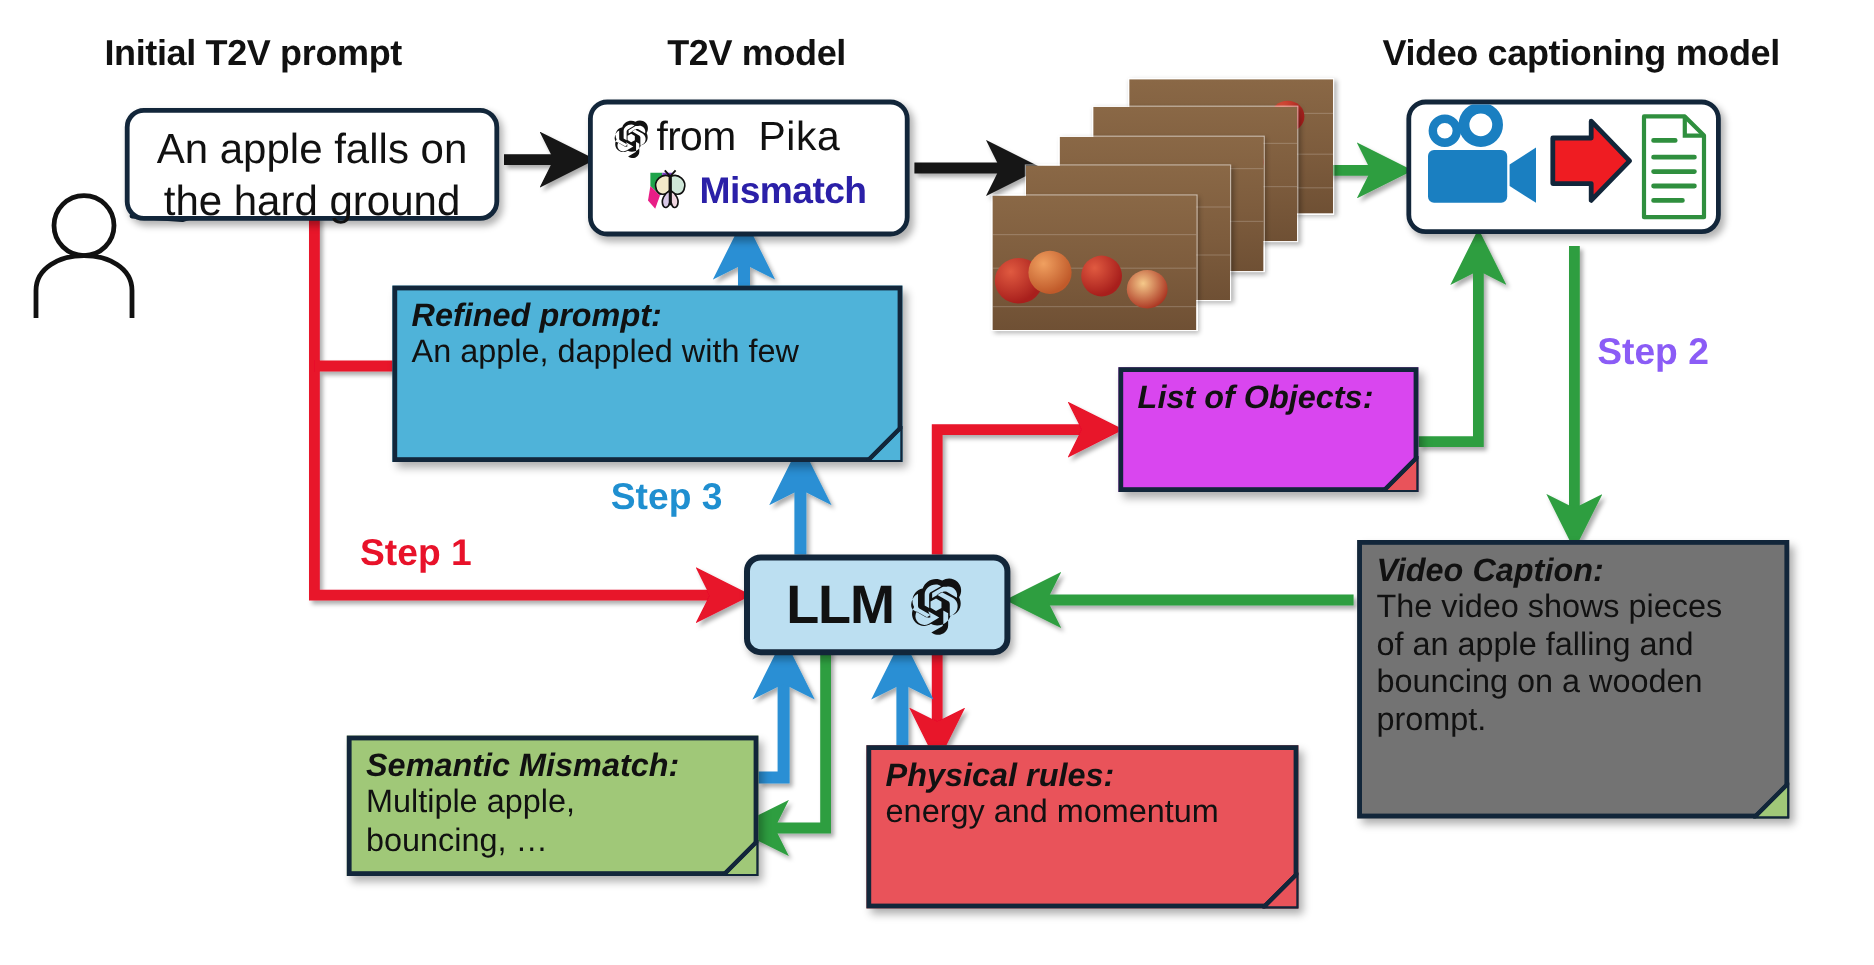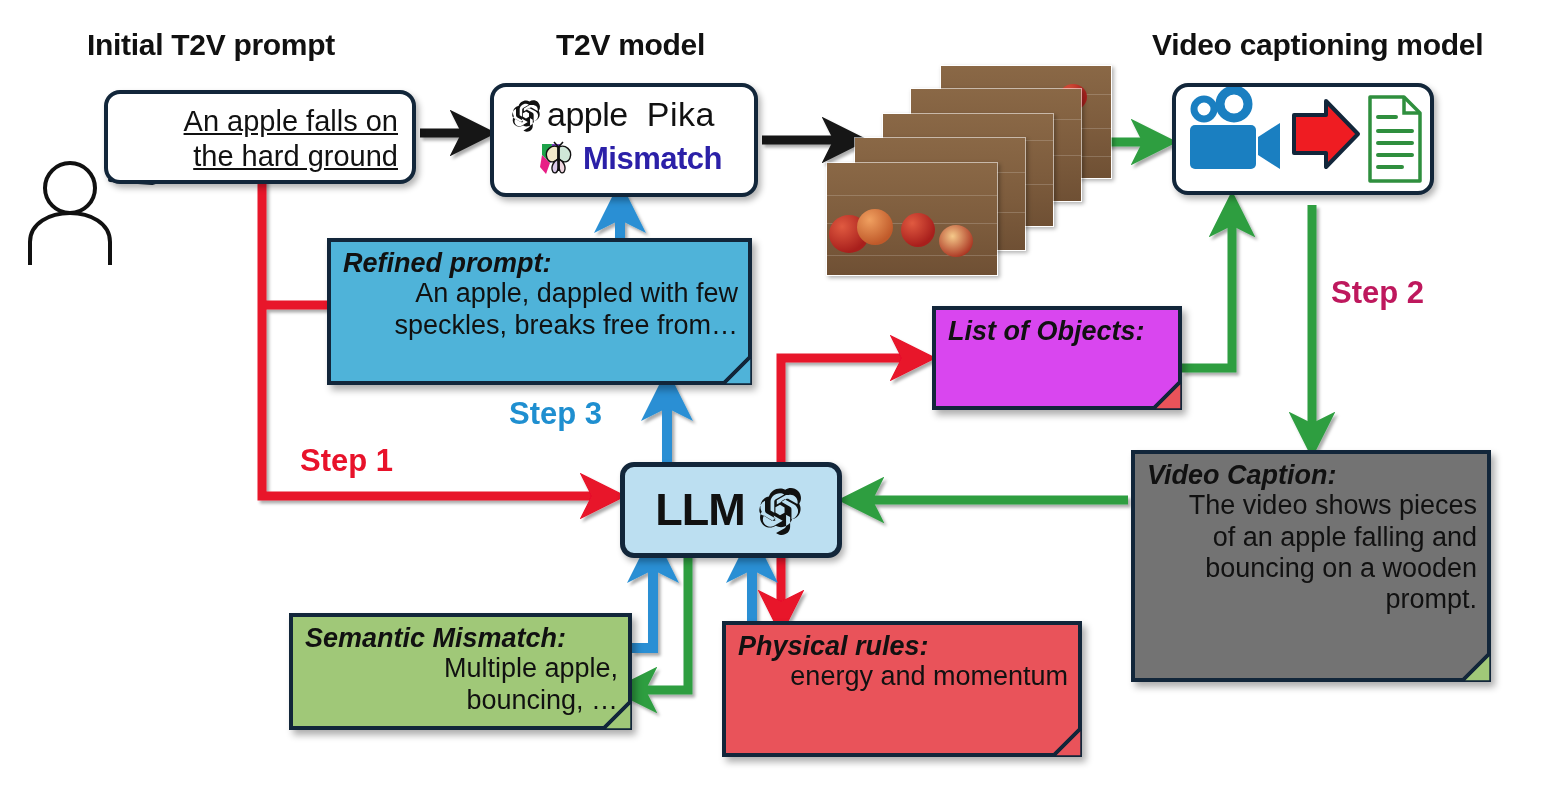--- a/index.html
+++ b/index.html
@@ -7,21 +7,21 @@
   #stage{position:relative;width:1562px;height:804px;background:#fff;overflow:hidden;}
 
   .hdr{position:absolute;font-weight:bold;color:#111;font-size:30px;white-space:nowrap;letter-spacing:-0.3px;}
 
   .rbox{position:absolute;background:#fff;border:4px solid #12263a;border-radius:16px;
         box-shadow:3px 4px 6px rgba(0,0,0,.30);box-sizing:border-box;}
 
   .note{position:absolute;border:4px solid #12263a;box-sizing:border-box;
         box-shadow:4px 5px 7px rgba(0,0,0,.32);padding:6px 10px 0 12px;}
   .note .ttl{font-weight:bold;font-style:italic;font-size:27px;color:#111;line-height:1.12;white-space:nowrap;}
-  .note .bdy{font-size:27px;color:#111;line-height:1.16;text-align:right;}
+  .note .bdy{font-size:27px;color:#111;line-height:1.16;}
   .fold{position:absolute;right:-4px;bottom:-4px;width:30px;height:30px;}
 
   .steplbl{position:absolute;font-weight:bold;font-size:31px;white-space:nowrap;}
 
   .llm{position:absolute;background:#bcdff1;border:5px solid #12263a;border-radius:14px;
        box-shadow:3px 4px 6px rgba(0,0,0,.30);display:flex;align-items:center;
        justify-content:center;gap:8px;box-sizing:border-box;}
   .llm .txt{font-weight:bold;font-size:45px;color:#111;letter-spacing:-1px;}
 
   .vframe{position:absolute;border:1px solid rgba(255,255,255,.55);
@@ -101,42 +101,42 @@
     <path d="M108,160 L218,160 L240,183 L118,183 Z" fill="#ffffff" stroke="none"></path>
     <path d="M110,180 L232,157 L152,183 Z" fill="#ffffff" stroke="#12263a" stroke-width="4" stroke-linejoin="round"></path>
   </svg>
 
   <svg style="position:absolute;left:18px;top:155px;width:130px;height:110px;">
     <circle cx="52" cy="33" r="25" fill="none" stroke="#111" stroke-width="4"></circle>
     <path d="M12,110 L12,87 C12,68 32,58 52,58 C72,58 92,68 92,87 L92,110" fill="none" stroke="#111" stroke-width="4" stroke-linecap="round"></path>
   </svg>
 
   <div class="rbox" style="left:104px;top:90px;width:312px;height:94px;">
-    <div style="padding:10px 14px 0 14px;text-align:right;font-size:29px;line-height:1.22;color:#111;text-decoration:underline;">
+    <div style="padding:10px 14px 0 14px;text-align:center;font-size:35px;line-height:1.22;color:#111;">
       <div>An apple falls on</div>
       <div>the hard ground</div>
     </div>
   </div>
 
   <div class="rbox" style="left:490px;top:83px;width:268px;height:114px;">
     <div class="sora-wrap" style="left:14px;top:8px;">
       <svg width="36" height="36" viewBox="0 0 32 32">
         <path d="M16,3.2c-3.1,0-5.7,2-6.6,4.8C6.5,8.5,4.4,11,4.4,14c0,1.1.3,2.2.8,3.1-1.6,2.4-1.3,5.6.7,7.6
                  2,2,5.2,2.3,7.6.7.9.5,2,.8,3.1.8,3.1,0,5.7-2,6.6-4.8,2.9-.5,5-3,5-6,0-1.1-.3-2.2-.8-3.1
                  1.6-2.4,1.3-5.6-.7-7.6-2-2-5.2-2.3-7.6-.7C18.2,3.5,17.1,3.2,16,3.2z
                  M16,6c.9,0,1.8.3,2.5.8l-5,2.9c-.6.3-.9.9-.9,1.6v6.3l-2.2-1.3V11
                  C10.4,8.2,12.9,6,16,6z M21.3,7.1c1.4-.3,2.9.2,3.9,1.2,1.1,1.1,1.5,2.7,1.1,4.2l-5-2.9
                  c-.6-.3-1.3-.3-1.8,0l-5.4,3.1v-2.5l5.1-3C19.8,7,20.6,7.1,21.3,7.1z
                  M7.1,10.5v5.8c0,.7.3,1.3.9,1.6l5.4,3.1-2.2,1.3-5.1-3C4.1,18.7,3.5,17,3.8,15.4
                  C4.1,13.1,5.4,11.3,7.1,10.5z M24.4,12.7c2,1.2,2.8,3.6,2,5.7-.6,1.6-2,2.7-3.6,3.1v-5.8
                  c0-.7-.3-1.3-.9-1.6l-5.4-3.1,2.2-1.3L24.4,12.7z M16,12.9l2.7,1.6v3.1L16,19.1l-2.7-1.6v-3.1L16,12.9z
                  M19.8,18.9l2.2,1.3v5.9c0,2.8-2.5,5-5.6,4.7-1-.1-1.9-.5-2.7-1.1l5-2.9c.6-.3.9-.9.9-1.6V18.9z
                  M12.2,19.2l5.4,3.1-5.1,3c-2.1,1.2-4.7.6-6-1.4-.9-1.4-.9-3.2,0-4.6l5,2.9c.6.3,1.3.3,1.8,0l-1.1-3z" fill="#111"></path>
       </svg>
-      <span class="logotxt">apple</span>
+      <span class="logotxt">from</span>
       <span class="pika" style="margin-left:16px;">Pika</span>
     </div>
     <div class="sora-wrap" style="left:44px;top:54px;">
       <svg width="42" height="36" viewBox="0 0 42 36">
         <path d="M4,3 L14,3 L12,22 L4,14 Z" fill="#1ea34a"></path>
         <path d="M14,3 L22,3 L20,16 L12,22 Z" fill="#7a3fc4"></path>
         <path d="M4,14 L12,22 L8,33 L2,26 Z" fill="#e81e86"></path>
         <path d="M20,6 C14,3 6,9 9,17 C11,22 17,22 20,18 Z" fill="#f2e9c9" stroke="#111" stroke-width="1.4"></path>
         <path d="M21,6 C27,3 35,9 32,17 C30,22 24,22 21,18 Z" fill="#cfe7d8" stroke="#111" stroke-width="1.4"></path>
         <path d="M20,18 C16,20 12,26 15,31 C18,34 21,29 20.5,24 Z" fill="#d9c9e8" stroke="#111" stroke-width="1.4"></path>
@@ -196,41 +196,40 @@
         <path d="M118,28 L150,28 L150,14 L182,47 L150,80 L150,66 L118,66 Z" fill="#ef1c22" stroke="#12263a" stroke-width="4" stroke-linejoin="round"></path>
       </g>
       <g>
         <path d="M194,10 L228,10 L244,26 L244,94 L194,94 Z" fill="#ffffff" stroke="#2f8f3e" stroke-width="3.5" stroke-linejoin="round"></path>
         <path d="M228,10 L228,26 L244,26" fill="none" stroke="#2f8f3e" stroke-width="3.5"></path>
         <path d="M202,30 L220,30 M202,44 L236,44 M202,56 L236,56 M202,68 L236,68 M202,80 L226,80" stroke="#2f8f3e" stroke-width="4" stroke-linecap="round"></path>
       </g>
     </svg>
   </div>
 
-  <div class="llm" style="left:620px;top:462px;width:222px;height:96px;">
+  <div class="llm" style="left:620px;top:462px;width:222px;height:84px;">
     <span class="txt">LLM</span>
     <svg width="54" height="54" viewBox="0 0 32 32">
       <path d="M16,3.2c-3.1,0-5.7,2-6.6,4.8C6.5,8.5,4.4,11,4.4,14c0,1.1.3,2.2.8,3.1-1.6,2.4-1.3,5.6.7,7.6
                2,2,5.2,2.3,7.6.7.9.5,2,.8,3.1.8,3.1,0,5.7-2,6.6-4.8,2.9-.5,5-3,5-6,0-1.1-.3-2.2-.8-3.1
                1.6-2.4,1.3-5.6-.7-7.6-2-2-5.2-2.3-7.6-.7C18.2,3.5,17.1,3.2,16,3.2z
                M16,6c.9,0,1.8.3,2.5.8l-5,2.9c-.6.3-.9.9-.9,1.6v6.3l-2.2-1.3V11
                C10.4,8.2,12.9,6,16,6z M21.3,7.1c1.4-.3,2.9.2,3.9,1.2,1.1,1.1,1.5,2.7,1.1,4.2l-5-2.9
                c-.6-.3-1.3-.3-1.8,0l-5.4,3.1v-2.5l5.1-3C19.8,7,20.6,7.1,21.3,7.1z
                M7.1,10.5v5.8c0,.7.3,1.3.9,1.6l5.4,3.1-2.2,1.3-5.1-3C4.1,18.7,3.5,17,3.8,15.4
                C4.1,13.1,5.4,11.3,7.1,10.5z M24.4,12.7c2,1.2,2.8,3.6,2,5.7-.6,1.6-2,2.7-3.6,3.1v-5.8
                c0-.7-.3-1.3-.9-1.6l-5.4-3.1,2.2-1.3L24.4,12.7z M16,12.9l2.7,1.6v3.1L16,19.1l-2.7-1.6v-3.1L16,12.9z
                M19.8,18.9l2.2,1.3v5.9c0,2.8-2.5,5-5.6,4.7-1-.1-1.9-.5-2.7-1.1l5-2.9c.6-.3.9-.9.9-1.6V18.9z
                M12.2,19.2l5.4,3.1-5.1,3c-2.1,1.2-4.7.6-6-1.4-.9-1.4-.9-3.2,0-4.6l5,2.9c.6.3,1.3.3,1.8,0l-1.1-3z" fill="#111"></path>
     </svg>
   </div>
 
   <div class="note" style="left:327px;top:238px;width:425px;height:147px;background:#4fb3d9;">
     <div class="ttl">Refined prompt:</div>
     <div class="bdy">An apple, dappled with few</div>
-    <div class="bdy">speckles, breaks free from…</div>
     <svg class="fold" viewBox="0 0 30 30">
       <path d="M30,0 L30,30 L0,30 Z" fill="#4fb3d9" stroke="#12263a" stroke-width="3.5" stroke-linejoin="round"></path>
       <path d="M30,0 L0,30" stroke="#12263a" stroke-width="3.5"></path>
     </svg>
   </div>
 
   <div class="note" style="left:932px;top:306px;width:250px;height:104px;background:#d946ef;">
     <div class="ttl">List of Objects:</div>
     <svg class="fold" viewBox="0 0 30 30">
       <path d="M30,0 L30,30 L0,30 Z" fill="#e9535a" stroke="#12263a" stroke-width="3.5" stroke-linejoin="round"></path>
@@ -263,16 +262,16 @@
   <div class="note" style="left:722px;top:621px;width:360px;height:136px;background:#e9535a;">
     <div class="ttl">Physical rules:</div>
     <div class="bdy">energy and momentum</div>
     <svg class="fold" viewBox="0 0 30 30">
       <path d="M30,0 L30,30 L0,30 Z" fill="#e9535a" stroke="#12263a" stroke-width="3.5" stroke-linejoin="round"></path>
       <path d="M30,0 L0,30" stroke="#12263a" stroke-width="3.5"></path>
     </svg>
   </div>
 
   <div class="steplbl" style="left:300px;top:443px;color:#e8122a;">Step 1</div>
-  <div class="steplbl" style="left:1331px;top:275px;color:#be185d;text-align:right;">Step 2</div>
+  <div class="steplbl" style="left:1331px;top:275px;color:#8b5cf6;text-align:right;">Step 2</div>
   <div class="steplbl" style="left:509px;top:396px;color:#1f8fd0;">Step 3</div>
 
 </div>
 
 </body></html>

